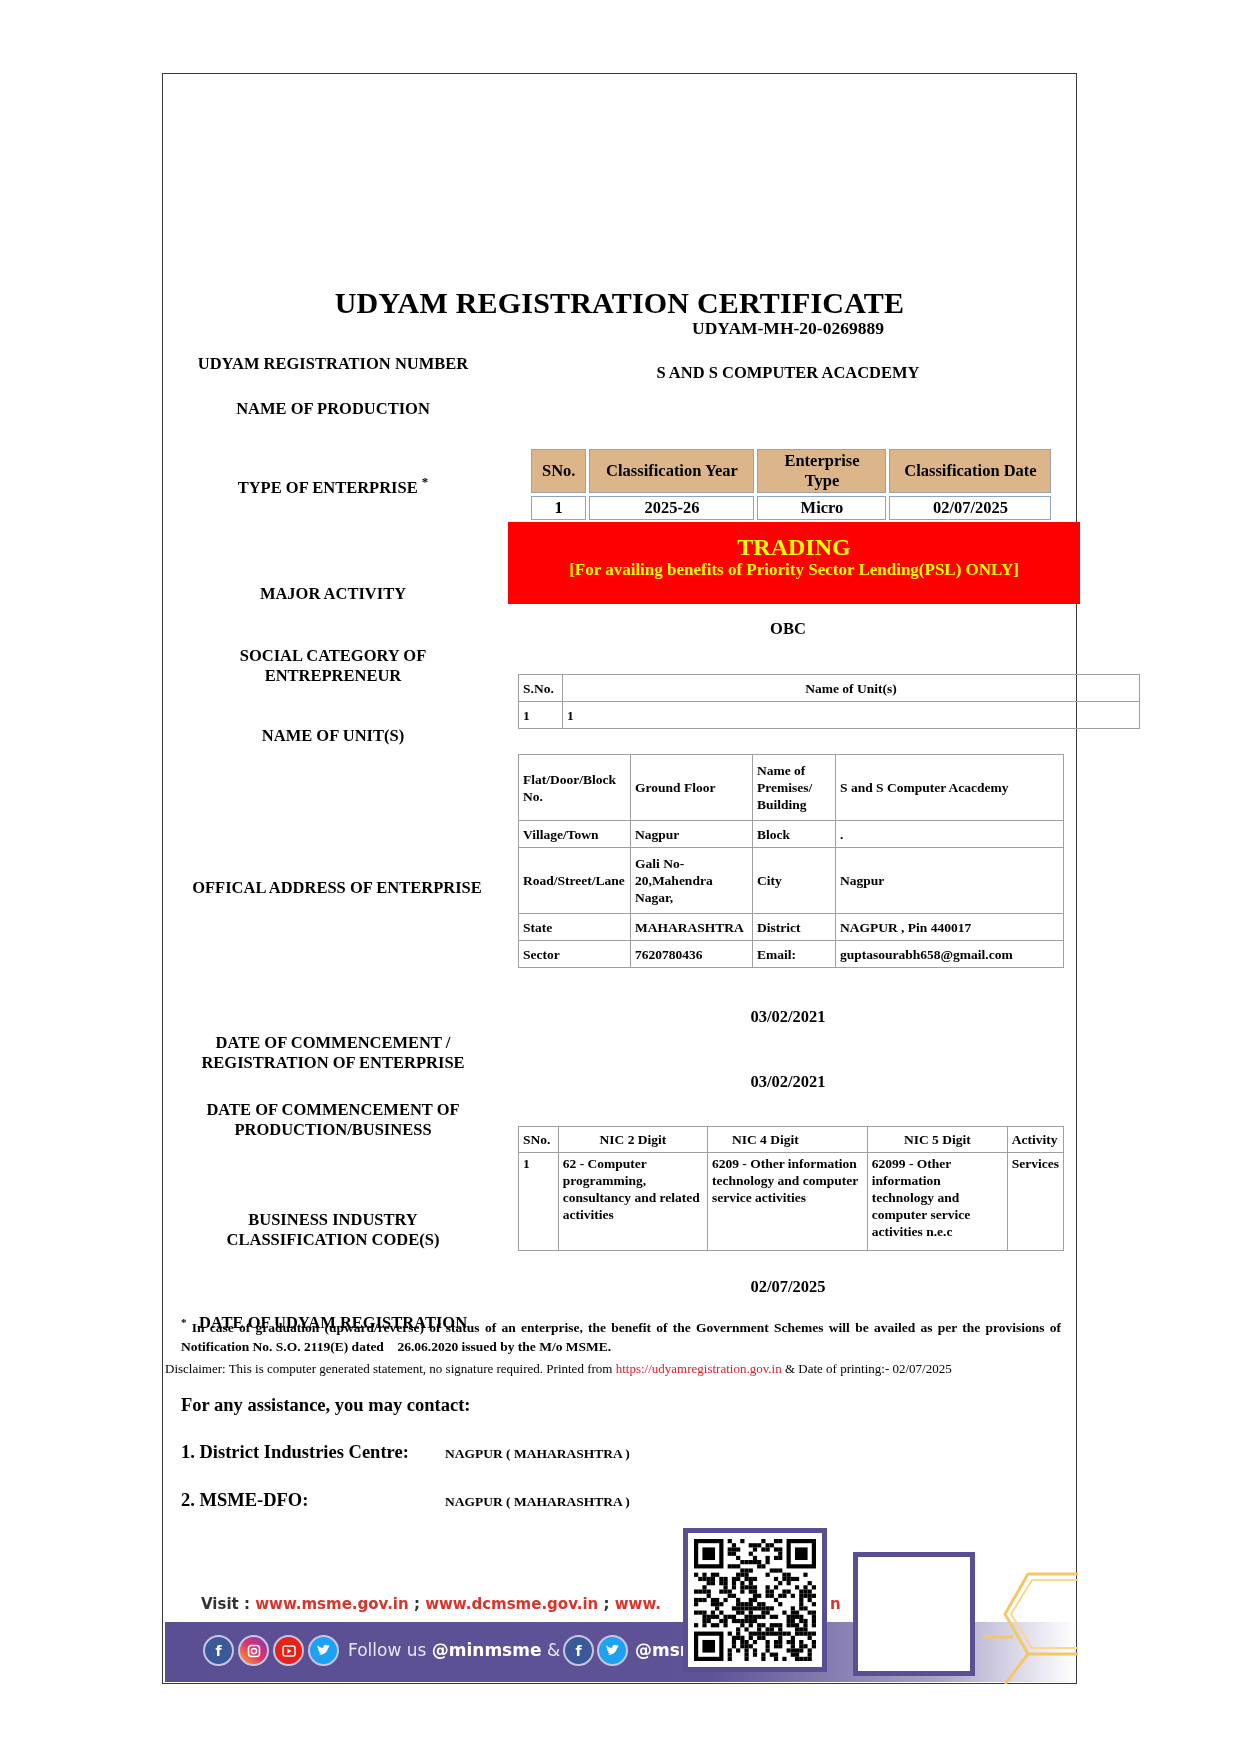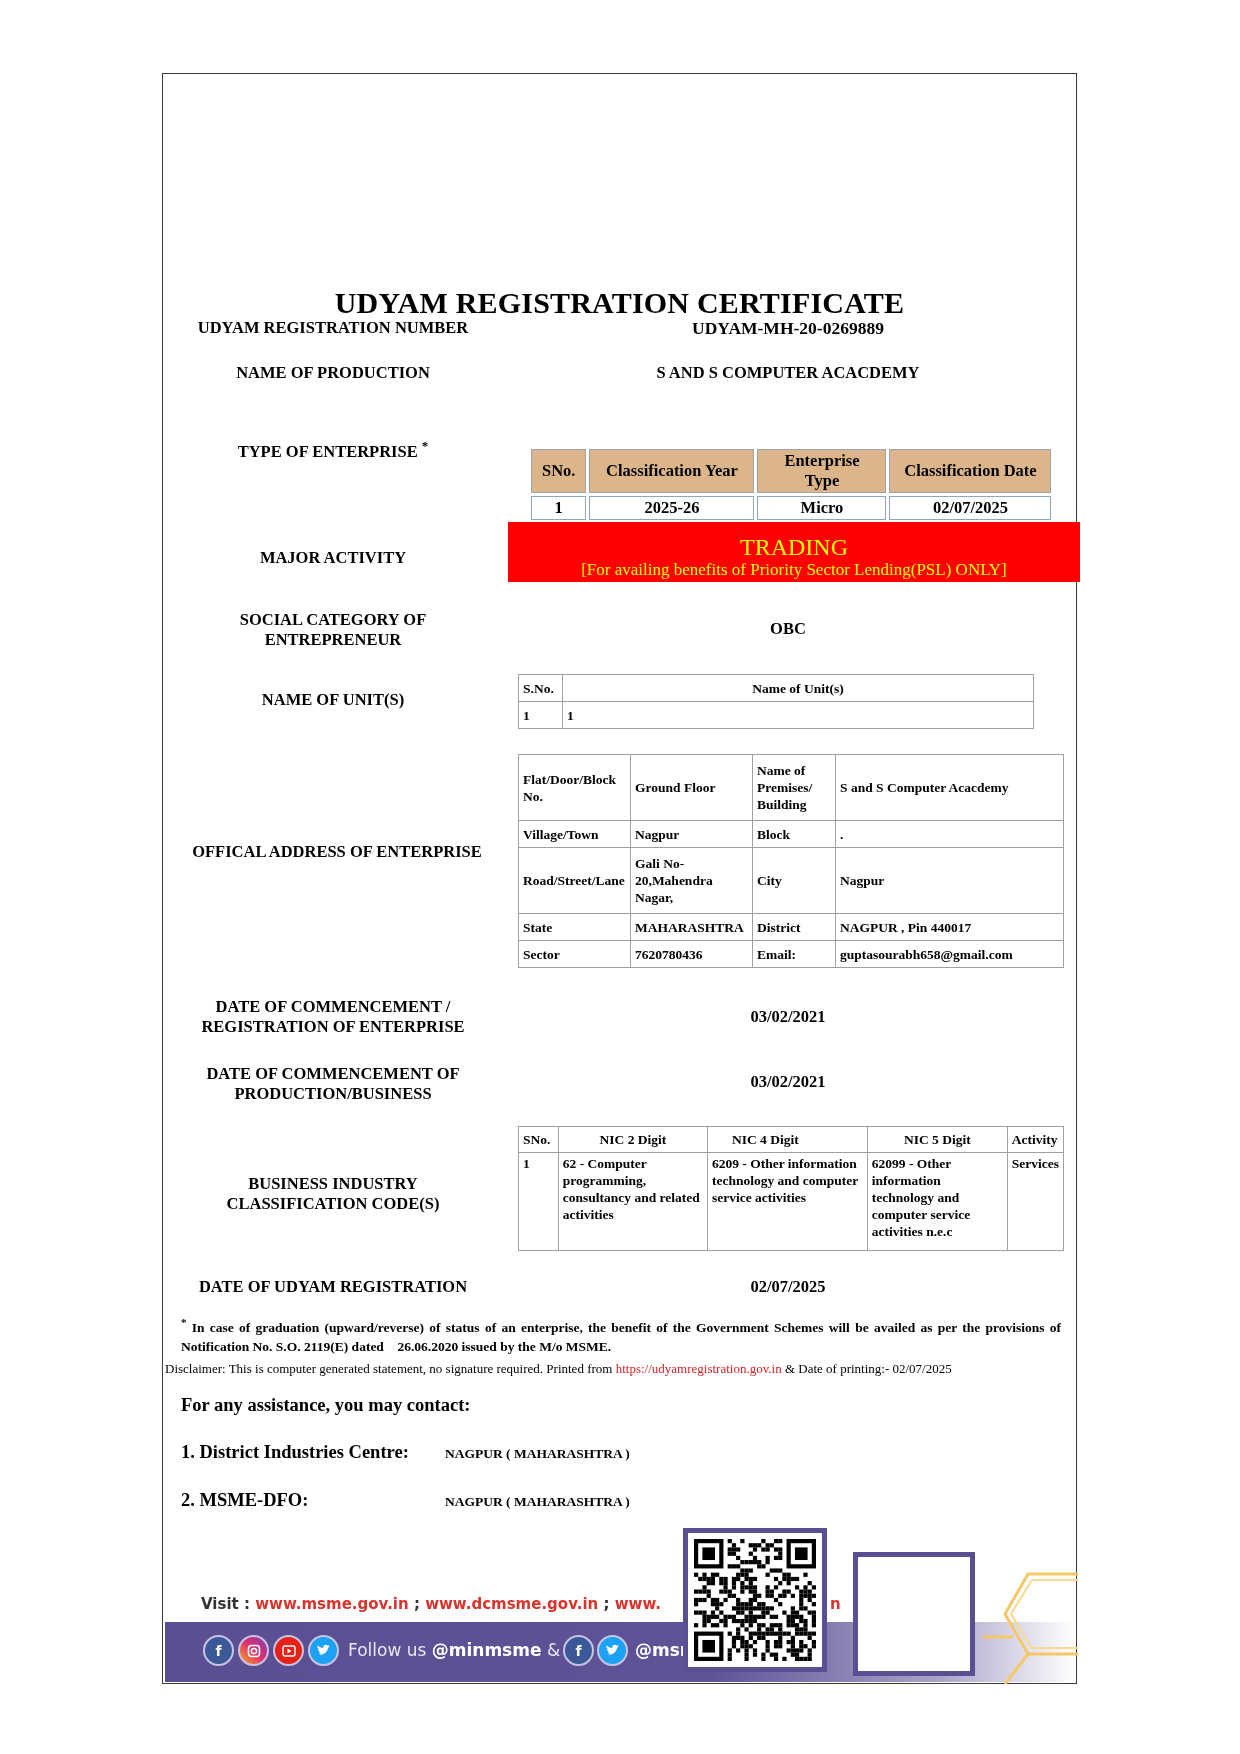--- a/index.html
+++ b/index.html
@@ -1,34 +1,34 @@
 <!DOCTYPE html>
 <html><head>
 <meta charset="utf-8">
 <style>
   html, body { margin: 0; padding: 0; background: #ffffff; }
   body { width: 1240px; height: 1754px; position: relative; overflow: hidden; font-family: "Liberation Serif", "DejaVu Serif", serif; color: #000; }
   .page { position: absolute; left: 162px; top: 73px; width: 915px; height: 1611px; border: 1.5px solid #3a3a3a; box-sizing: border-box; }
   .abs { position: absolute; }
   .title { left: 0; right: 0; top: 212px; text-align: center; font-size: 30px; font-weight: bold; letter-spacing: 0.2px; }
-  .lbl { position: absolute; left: 0; width: 340px; text-align: center; font-weight: bold; font-size: 16.5px; line-height: 20px; }
+  .lbl { position: absolute; left: 0; width: 340px; text-align: center; font-weight: bold; font-size: 16.5px; line-height: 20px; margin-top: 36px; }
   .val { position: absolute; left: 340px; width: 570px; text-align: center; font-weight: bold; font-size: 16.5px; line-height: 20px; }
 
   table { border-collapse: separate; border-spacing: 0; }
   .cls-table { position: absolute; left: 365px; top: 372px; border-spacing: 3px; border-collapse: separate; }
   .cls-table th { background: #dcb68a; border: 1.5px solid #9aa3ad; font-size: 16.5px; font-weight: bold; padding: 1px 10px; height: 20px; text-align: center; }
   .cls-table td { background: #fff; border: 1.5px solid #8ea4c0; font-size: 16.5px; font-weight: bold; height: 20px; text-align: center; padding: 1px 10px; }
 
-  .activity-box { position: absolute; left: 345px; top: 448px; width: 572px; height: 60px; background: #ff0000; text-align: center; color: #ffff00; font-weight: normal; }
+  .activity-box { position: absolute; left: 345px; top: 448px; width: 572px; height: 82px; background: #ff0000; text-align: center; color: #ffff00; font-weight: bold; }
   .activity-box .main { font-size: 24px; padding-top: 12px; line-height: 26px; }
   .activity-box .sub { font-size: 17px; line-height: 20px; }
 
   .grid { position: absolute; border-collapse: collapse; }
   .grid td, .grid th { border: 1.5px solid #a0a0a0; font-size: 13.5px; font-weight: bold; padding: 2px 4px; vertical-align: middle; line-height: 17px; text-align: left; }
-  .units-table { left: 355px; top: 600px; width: 516px; }
+  .units-table { left: 355px; top: 600px; width: 622px; }
   .units-table th { height: 22px; }
   .units-table td { height: 22px; }
   .addr-table { left: 355px; top: 680px; width: 546px; }
   .nic-table { left: 355px; top: 1052px; width: 546px; }
   .nic-table td { vertical-align: top; }
 
   .note { position: absolute; left: 18px; width: 880px; top: 1239px; font-size: 13.5px; font-weight: bold; line-height: 19px; text-align: justify; }
   .note sup { font-size: 11px; }
   .disclaimer { position: absolute; left: 2px; width: 912px; top: 1287px; font-size: 13px; white-space: nowrap; }
   .disclaimer .link { color: #d8202a; }

